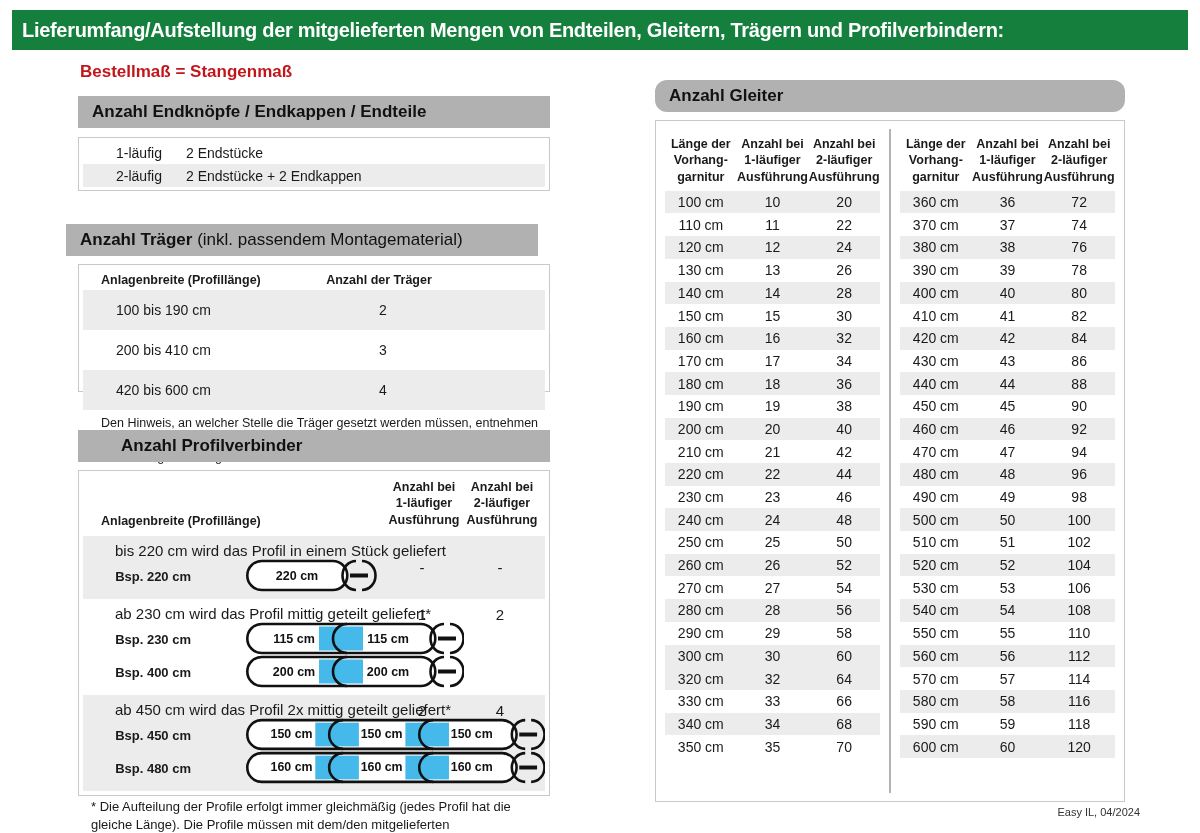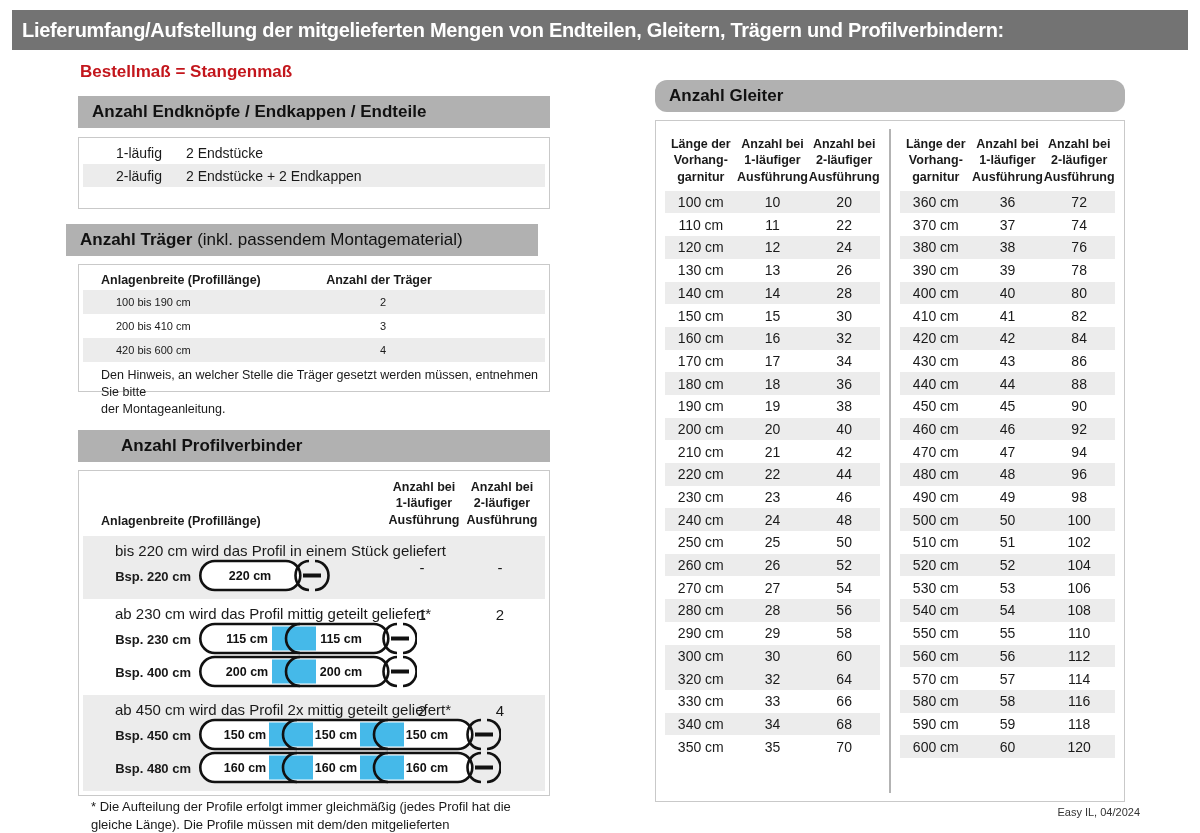--- a/index.html
+++ b/index.html
@@ -3,70 +3,70 @@
 <meta charset="utf-8">
 <style>
   html,body{margin:0;padding:0;}
   body{
     width:1200px;height:833px;position:relative;background:#fff;
     font-family:"Liberation Sans",sans-serif;color:#1a1a1a;overflow:hidden;
   }
   
   .topbar{
     position:absolute;left:12px;top:10px;width:1176px;height:40px;
-    background:#737373;color:#fff;font-size:20px;font-weight:bold;
+    background:#15803d;color:#fff;font-size:20px;font-weight:bold;
     line-height:40px;padding-left:10px;box-sizing:border-box;letter-spacing:-0.3px;
     white-space:nowrap;
   }
   .rednote{
     position:absolute;left:80px;top:62px;font-size:17px;font-weight:bold;color:#c3161c;
   }
   
   .secbar{
     position:absolute;height:32px;background:#b1b1b1;color:#111;
     font-size:17px;font-weight:bold;line-height:32px;padding-left:14px;
     box-sizing:border-box;
   }
   .secbar .norm{font-weight:normal;}
   #sec1bar{left:78px;top:96px;width:472px;}
   #sec2bar{left:66px;top:224px;width:472px;}
   #sec3bar{left:78px;top:430px;width:472px;padding-left:43px;}
   #gleiterbar{left:655px;top:80px;width:470px;border-radius:12px;}
   
   .box{position:absolute;background:#fff;border:1px solid #c9c9c9;box-sizing:border-box;}
   
-  #box1{left:78px;top:137px;width:472px;height:72px;padding-top:3px;}
+  #box1{left:78px;top:137px;width:472px;height:54px;padding-top:3px;}
   .e-row{display:grid;grid-template-columns:70px 1fr;height:23px;align-items:center;
          font-size:14px;margin:0 4px;padding-left:33px;}
   .e-row.alt{background:#ececec;}
   
   #box2{left:78px;top:264px;width:472px;height:128px;}
   .t-head{display:grid;grid-template-columns:220px 160px;padding:8px 0 3px 0;}
   .t-head .c1{padding-left:22px;font-size:12.5px;font-weight:bold;}
   .t-head .c2{text-align:center;font-size:12.5px;font-weight:bold;}
-  .t-row{display:grid;grid-template-columns:220px 160px;height:24px;align-items:center;
-         font-size:11px;margin:0 4px;}
+  .t-row{display:grid;grid-template-columns:220px 160px;height:40px;align-items:center;
+         font-size:14px;margin:0 4px;}
   .t-row .c1{padding-left:33px;}
   .t-row .c2{text-align:center;}
   .t-row.alt{background:#ececec;}
   .t-note{font-size:12.5px;line-height:1.35;padding:5px 0 0 22px;white-space:pre-line;}
   
   #box3{left:78px;top:470px;width:472px;height:326px;}
   .pv-head{display:grid;grid-template-columns:1fr 78px 78px;align-items:end;
            padding:8px 8px 8px 22px;}
   .pv-head .c1{font-size:12.5px;font-weight:bold;}
   .pv-head .cc{font-size:12.5px;font-weight:bold;text-align:center;
                white-space:pre-line;line-height:1.3;}
   .pv-group{position:relative;margin:0 4px;padding:3px 0 6px 0;}
   .pv-group.alt{background:#ececec;}
   .pv-text{font-size:15px;padding-left:32px;margin:3px 0 1px 0;}
   .pv-v{position:absolute;width:78px;text-align:center;font-size:15px;}
   .pv-v.v1{left:300px;} .pv-v.v2{left:378px;}
   .pv-v.topline{top:7px;} .pv-v.mid{top:50%;transform:translateY(-50%);}
-  .bar-row{display:flex;align-items:center;height:33px;}
+  .bar-row{display:flex;align-items:center;height:33px;gap:47px;}
   .bsp{width:108px;text-align:right;font-weight:bold;font-size:13px;padding-right:8px;flex:none;}
   .bar-svg .cap{fill:#fff;stroke:#111;stroke-width:2.6;}
   .bar-svg .blue{fill:#45b9e9;stroke:none;}
   .bar-svg .joint{fill:none;stroke:#111;stroke-width:2.6;}
   .bar-svg .ec{fill:none;stroke:#111;stroke-width:2.6;}
   .bar-svg .ecl{stroke:#111;stroke-width:4;}
   .bar-svg text{font-family:"Liberation Sans",sans-serif;font-size:12.5px;font-weight:bold;fill:#111;}
   .pv-foot{font-size:13px;line-height:1.4;margin:7px 10px 0 10px;padding-left:2px;}
   
   #gbox{left:655px;top:120px;width:470px;height:682px;display:flex;padding:8px 0;}

